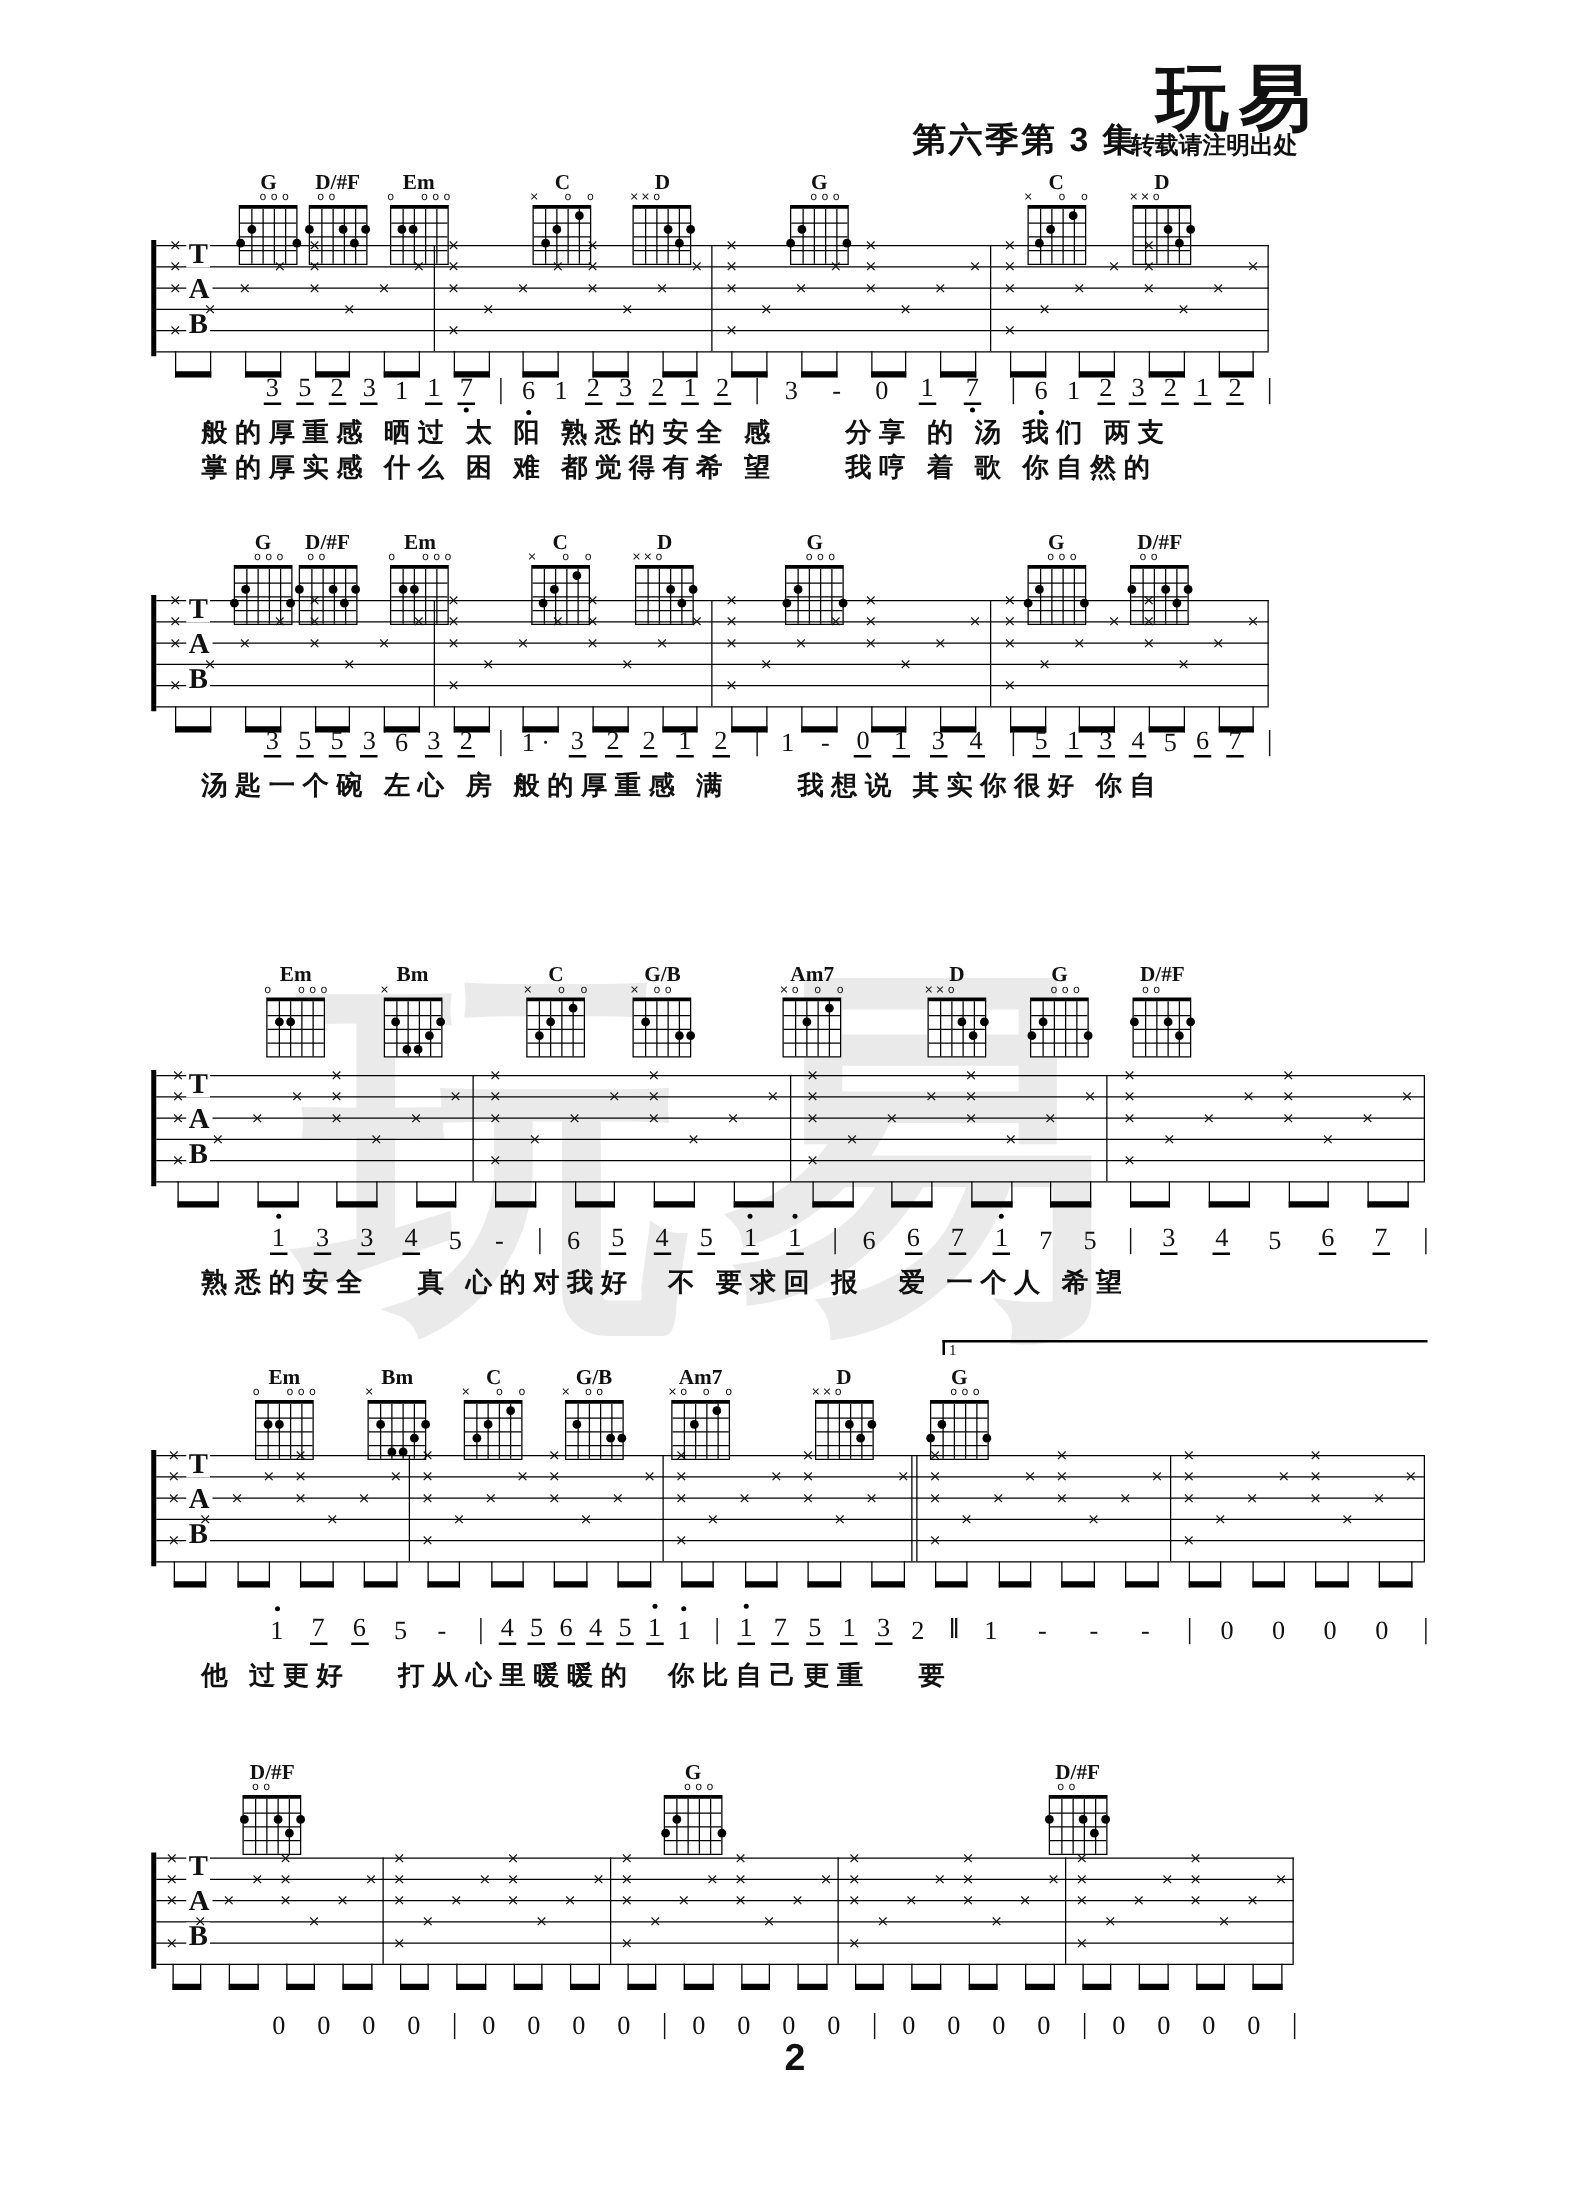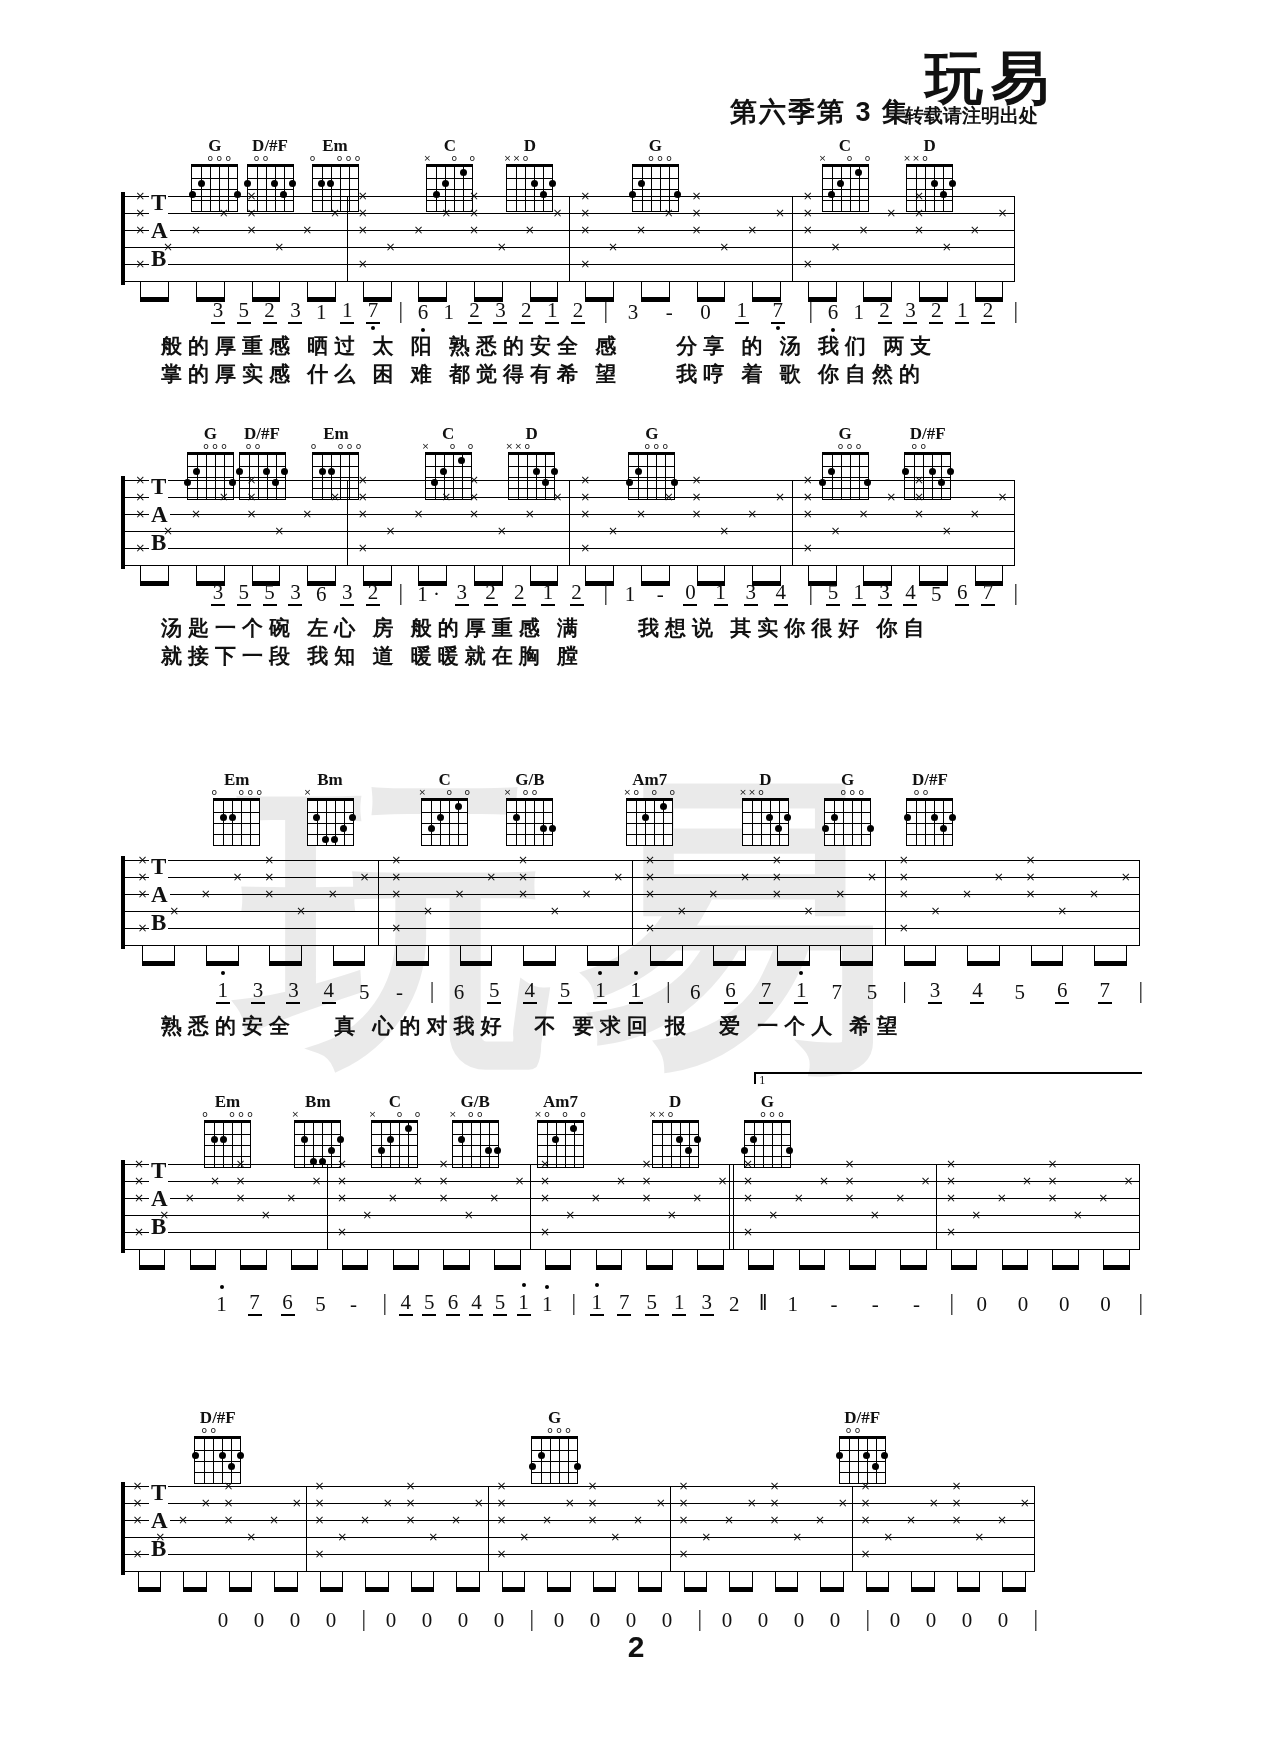--- a/index.html
+++ b/index.html
@@ -669,21 +669,20 @@
             <span class="note u">1</span>
             <span class="note u">3</span>
             <span class="note u">4</span>
             <span class="note">5</span>
             <span class="note u">6</span>
             <span class="note u">7</span>
             <span class="sep">|</span>
           </div>
         </div>
         <div class="lyric" style="top: 190px;">汤匙一个碗 左心 房 般的厚重感 满　　我想说 其实你很好 你自</div>
-        <div class="lyric" style="top: 218px;">就接下一段 我知 道 暖暖就在胸 膛</div>
       </div>
       <div class="system" style="top: 770px; width: 1015px; height: 280px;">
         <div class="chord" style="left: 85.65px; top: 0px;">
           <div class="chord-name">Em</div>
           <div class="cgrid">
             <i class="v" style="left: 9px;"></i>
             <i class="v" style="left: 18px;"></i>
             <i class="v" style="left: 27px;"></i>
             <i class="v" style="left: 36px;"></i>
             <i class="h" style="top: 11px;"></i>
@@ -1287,20 +1286,21 @@
             <span class="sep">|</span>
           </div>
           <div class="mbar">
             <span class="note">0</span>
             <span class="note">0</span>
             <span class="note">0</span>
             <span class="note">0</span>
             <span class="sep">|</span>
           </div>
         </div>
+        <div class="lyric" style="top: 248px;">他 过更好　 打从心里暖暖的　你比自己更重　 要</div>
       </div>
       <div class="system" style="top: 1408px; width: 910px; height: 280px;">
         <div class="chord" style="left: 66.82px; top: 0px;">
           <div class="chord-name">D/#F</div>
           <div class="cgrid">
             <i class="v" style="left: 9px;"></i>
             <i class="v" style="left: 18px;"></i>
             <i class="v" style="left: 27px;"></i>
             <i class="v" style="left: 36px;"></i>
             <i class="h" style="top: 11px;"></i>

